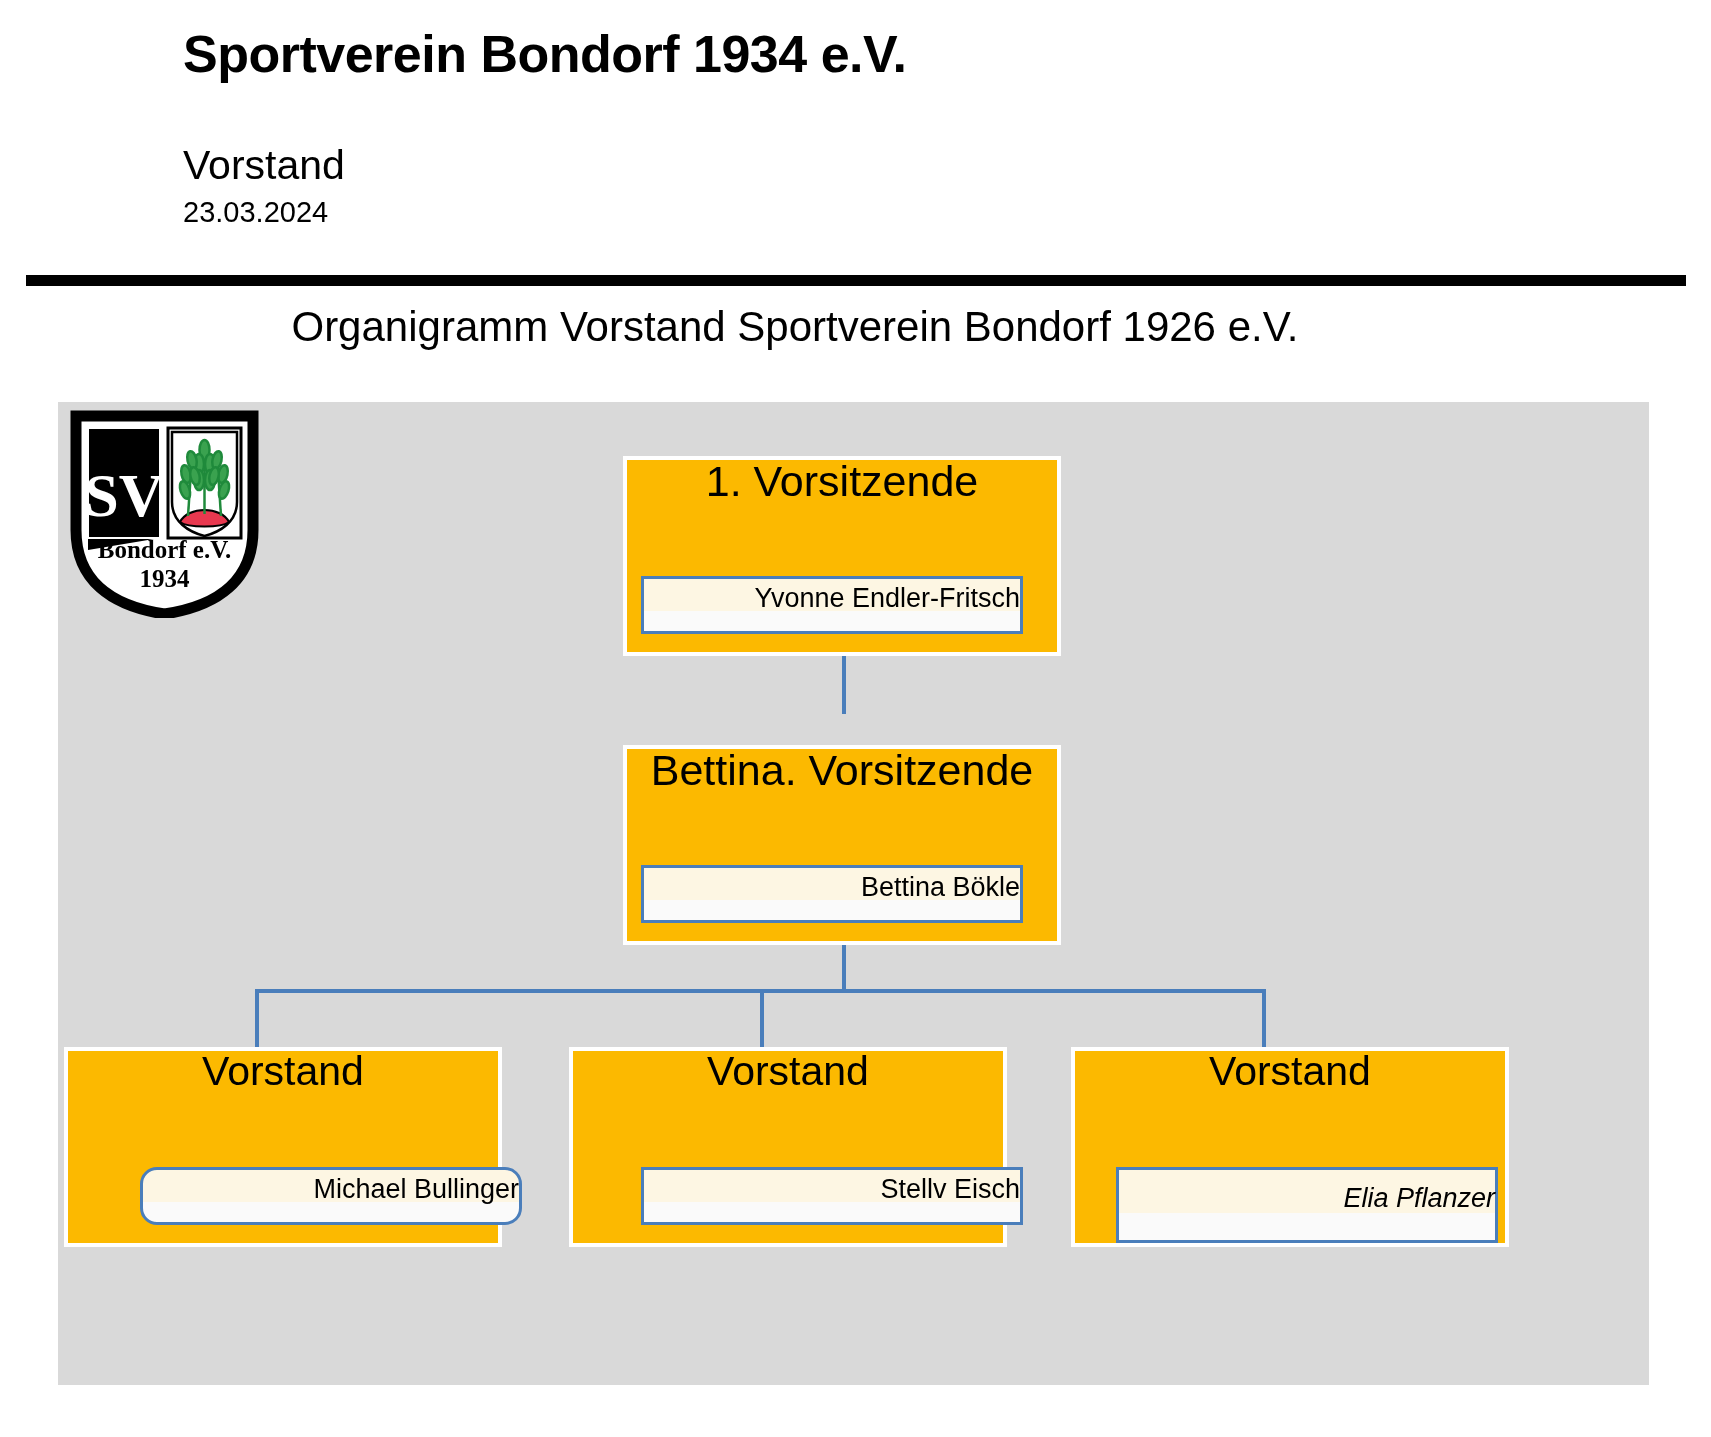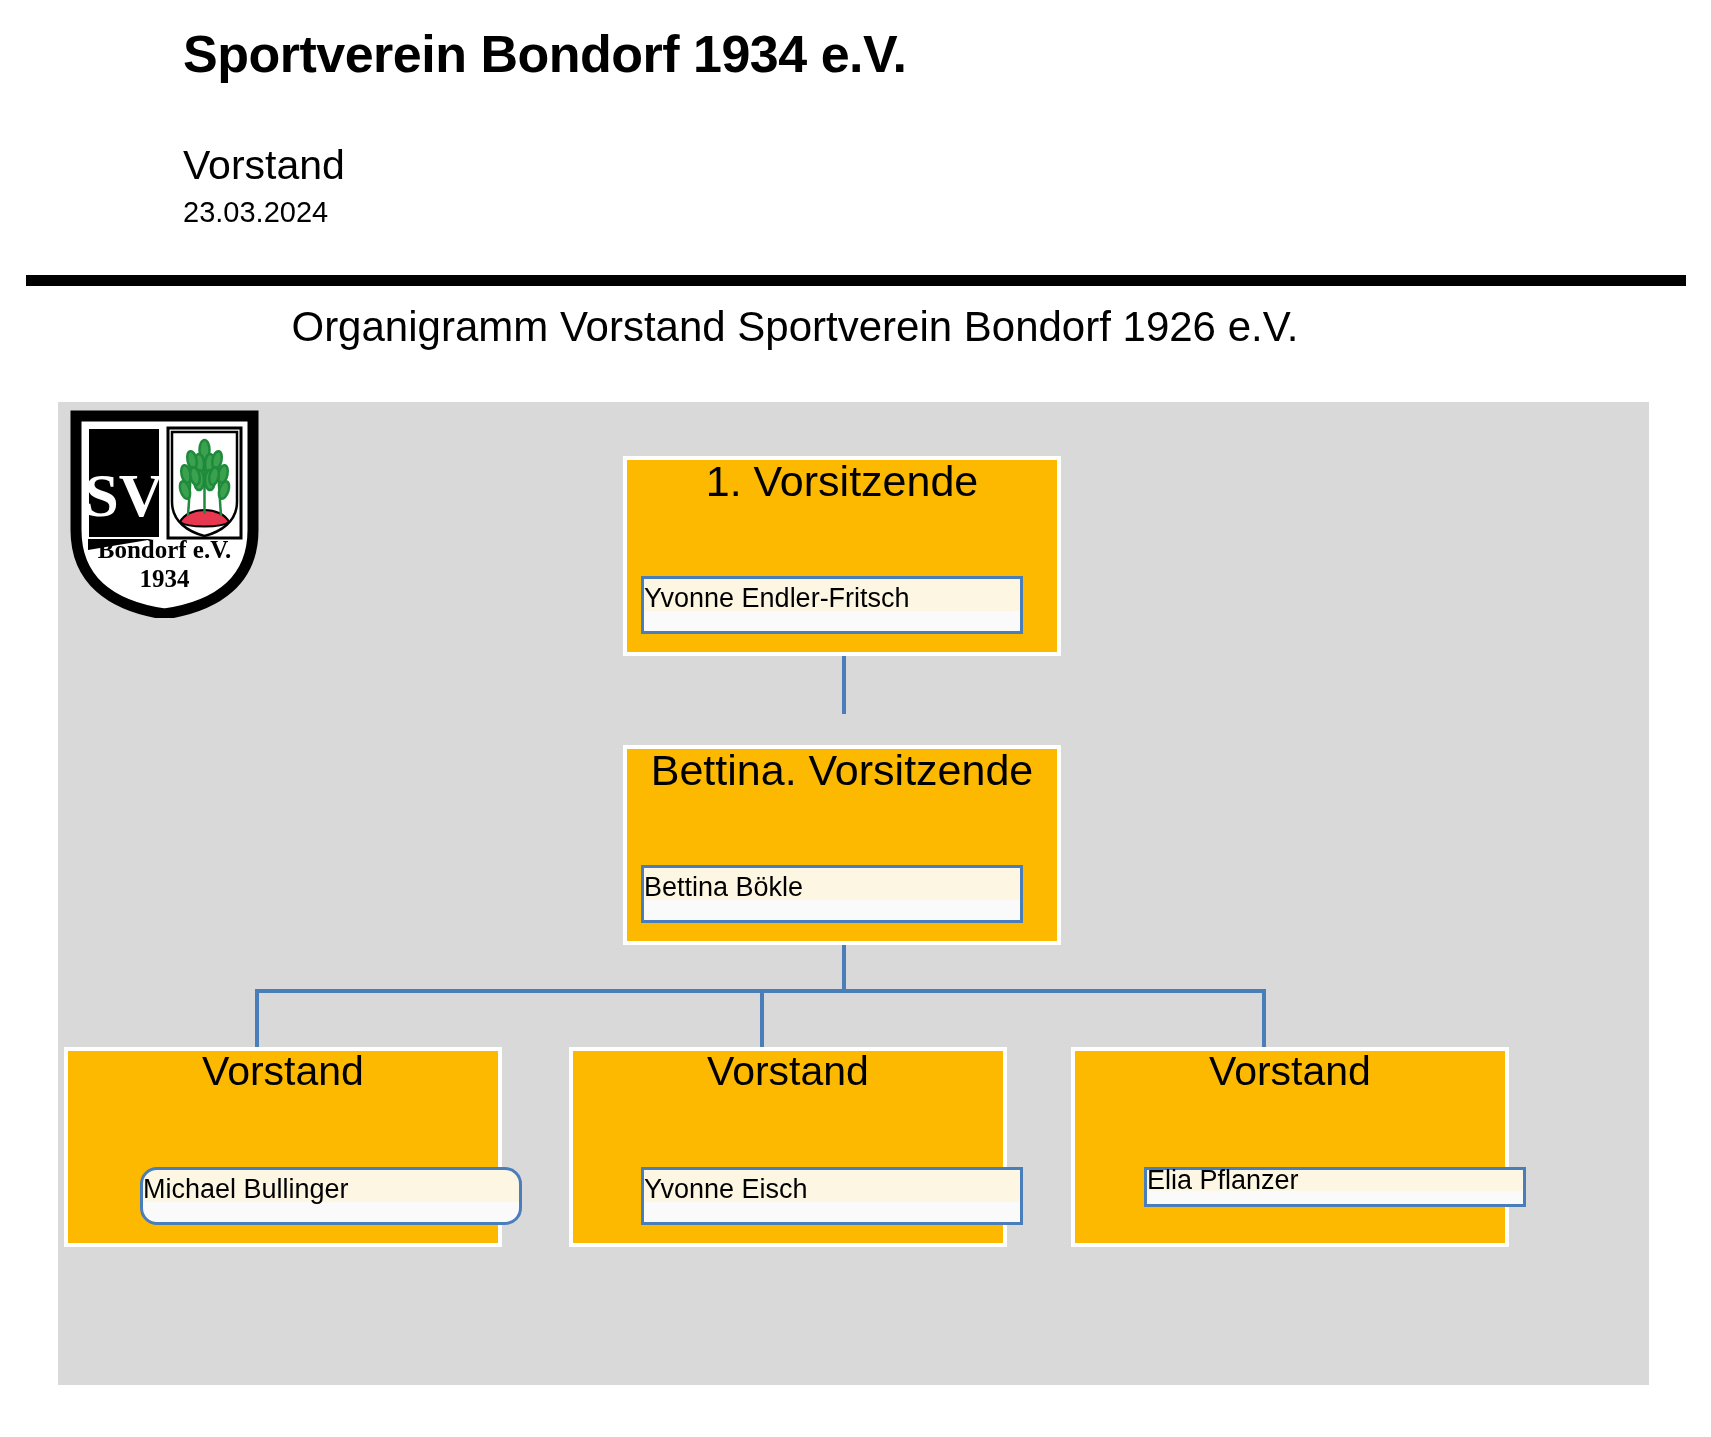--- a/index.html
+++ b/index.html
@@ -117,21 +117,21 @@
   .role-box.small .role-label { font-size: 41px; }
 
   
   .name-box {
     position: absolute;
     border: 3px solid #4a7ebb;
     box-sizing: border-box;
     background: linear-gradient(to bottom, #fdf6e3 0%, #fdf6e3 62%, #fafafa 62%, #fafafa 100%);
     display: flex;
     align-items: center;
-    justify-content: flex-start;
+    justify-content: flex-end;
     z-index: 3;
   }
   .name-label {
     font-size: 27px;
     color: #000000;
     white-space: nowrap;
     transform: translateY(-7px);
   }
 </style>
 </head>
@@ -210,23 +210,23 @@
     <span class="role-label">Vorstand</span>
   </div>
   <div class="name-box" style="left:82px; top:765px; width:382px; height:58px;border-radius:17px;">
     <span class="name-label">Michael Bullinger</span>
   </div>
 
   <div class="role-box small" style="left:511px; top:645px; width:438px; height:200px;">
     <span class="role-label">Vorstand</span>
   </div>
   <div class="name-box" style="left:583px; top:765px; width:382px; height:58px;">
-    <span class="name-label">Yvonne Eisch</span>
+    <span class="name-label">Stellv Eisch</span>
   </div>
 
   <div class="role-box small" style="left:1013px; top:645px; width:438px; height:200px;">
     <span class="role-label">Vorstand</span>
   </div>
-  <div class="name-box" style="left:1086px; top:765px; width:382px; height:40px;">
+  <div class="name-box" style="left:1058px; top:765px; width:382px; height:76px;font-style:italic;">
     <span class="name-label">Elia Pflanzer</span>
   </div>
 
 </div>
 
 </body></html>

